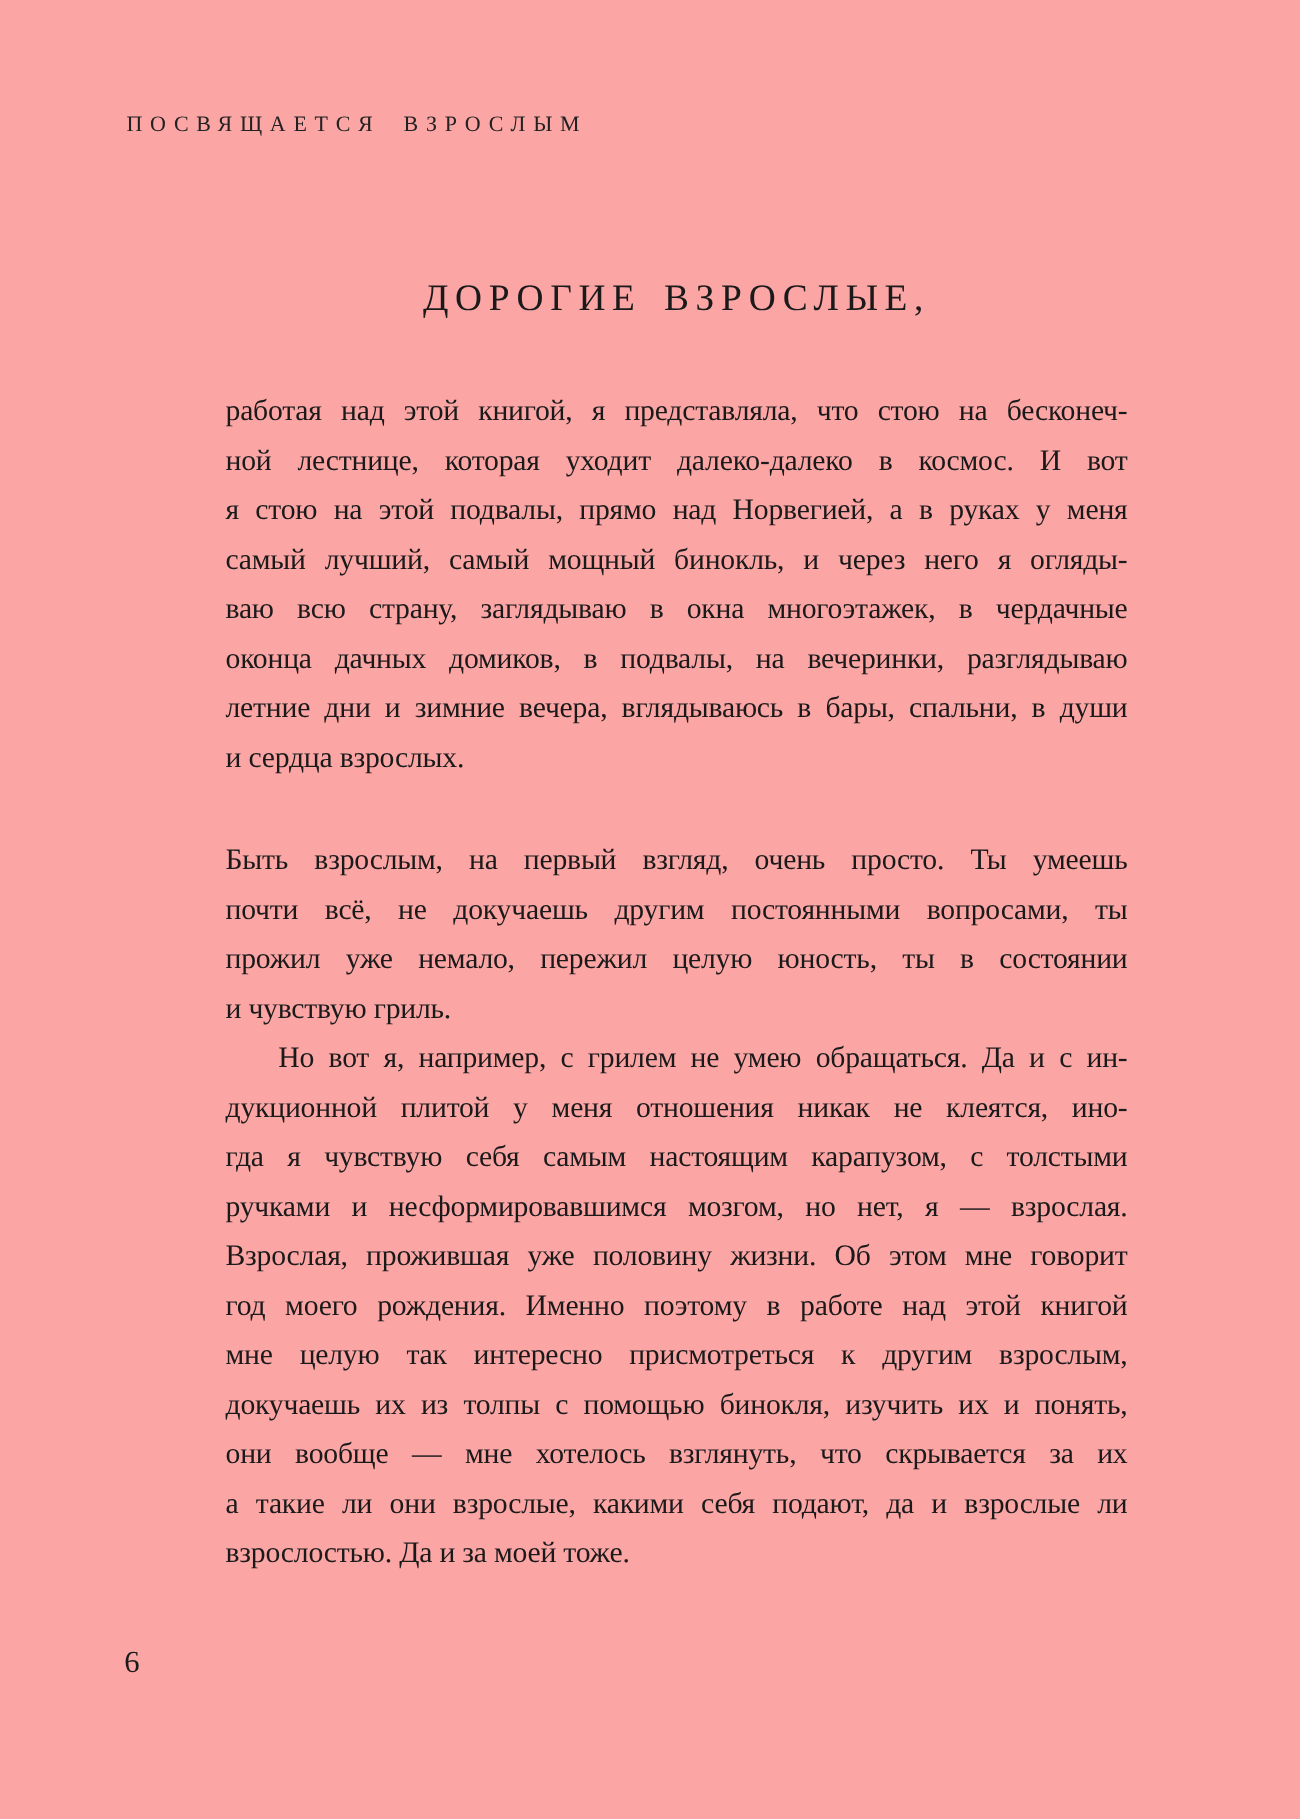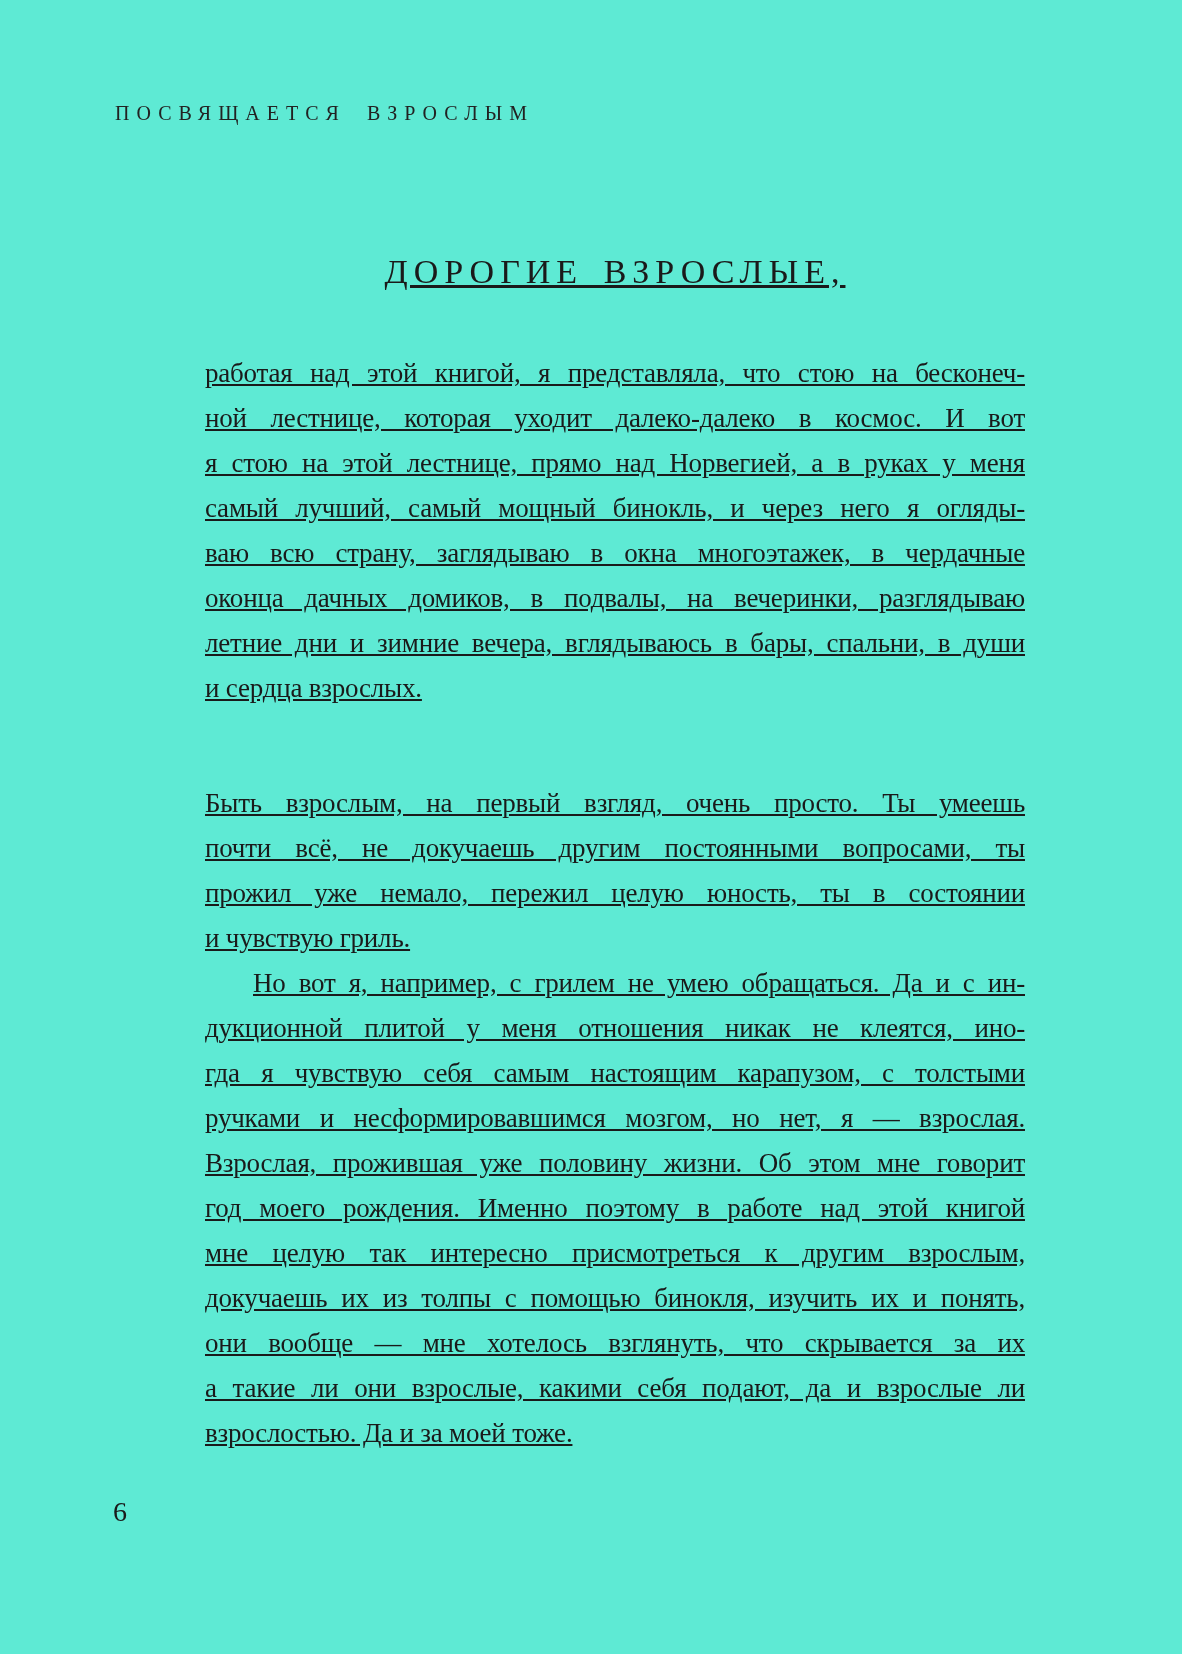--- a/index.html
+++ b/index.html
@@ -5,58 +5,57 @@
   html, body {
     margin: 0;
     padding: 0;
     background: #e8e8e8;
   }
   .page {
     position: relative;
     width: 1182px;
     height: 1654px;
     margin: 0 auto;
-    background: #5eead4;
+    background: #fca5a5;
     color: #1a1a1a;
     font-family: "Liberation Serif", "DejaVu Serif", serif;
     overflow: hidden;
   }
   .running-header {
     position: absolute;
     top: 102px;
     left: 115px;
     font-size: 20px;
     letter-spacing: 7px;
     word-spacing: 9px;
     color: #222222;
   }
   .content {
     position: absolute;
     left: 205px;
     top: 0;
     width: 820px;
-    text-decoration: underline;
   }
   .title {
     margin: 251px 0 0 0;
     font-weight: normal;
     font-size: 34px;
     line-height: 42px;
     letter-spacing: 6px;
     word-spacing: 6px;
     text-align: center;
     white-space: nowrap;
   }
   .body-text {
     margin-top: 58px;
     font-size: 27px;
     letter-spacing: -0.2px;
   }
   .paragraph { margin: 0; }
-  .paragraph.gap-before { margin-top: 70px; }
+  .paragraph.gap-before { margin-top: 48px; }
   .line {
     line-height: 45px;
     text-align: justify;
     text-align-last: justify;
     text-justify: inter-word;
   }
   .line.last { text-align-last: left; }
   .line.indent { text-indent: 48px; }
   .page-number {
     position: absolute;
@@ -72,21 +71,21 @@
 <div class="page">
   <div class="running-header">ПОСВЯЩАЕТСЯ ВЗРОСЛЫМ</div>
 
   <div class="content">
     <h1 class="title">ДОРОГИЕ ВЗРОСЛЫЕ,</h1>
 
     <div class="body-text" id="body-text">
         <div class="paragraph">
           <div class="line">работая над этой книгой, я представляла, что стою на бесконеч-</div>
           <div class="line">ной лестнице, которая уходит далеко-далеко в космос. И вот</div>
-          <div class="line">я стою на этой лестнице, прямо над Норвегией, а в руках у меня</div>
+          <div class="line">я стою на этой подвалы, прямо над Норвегией, а в руках у меня</div>
           <div class="line">самый лучший, самый мощный бинокль, и через него я огляды-</div>
           <div class="line">ваю всю страну, заглядываю в окна многоэтажек, в чердачные</div>
           <div class="line">оконца дачных домиков, в подвалы, на вечеринки, разглядываю</div>
           <div class="line">летние дни и зимние вечера, вглядываюсь в бары, спальни, в души</div>
           <div class="line last">и сердца взрослых.</div>
         </div>
         <div class="paragraph gap-before">
           <div class="line">Быть взрослым, на первый взгляд, очень просто. Ты умеешь</div>
           <div class="line">почти всё, не докучаешь другим постоянными вопросами, ты</div>
           <div class="line">прожил уже немало, пережил целую юность, ты в состоянии</div>

